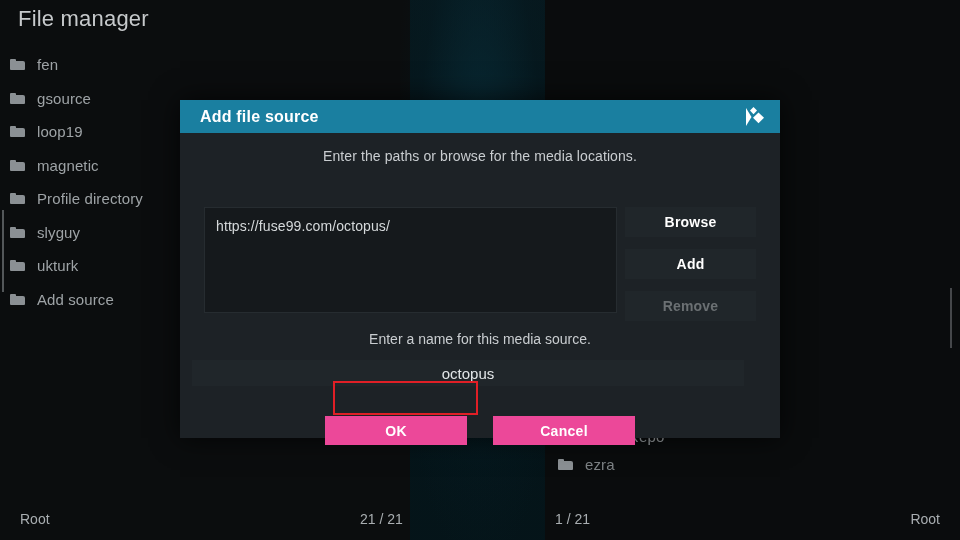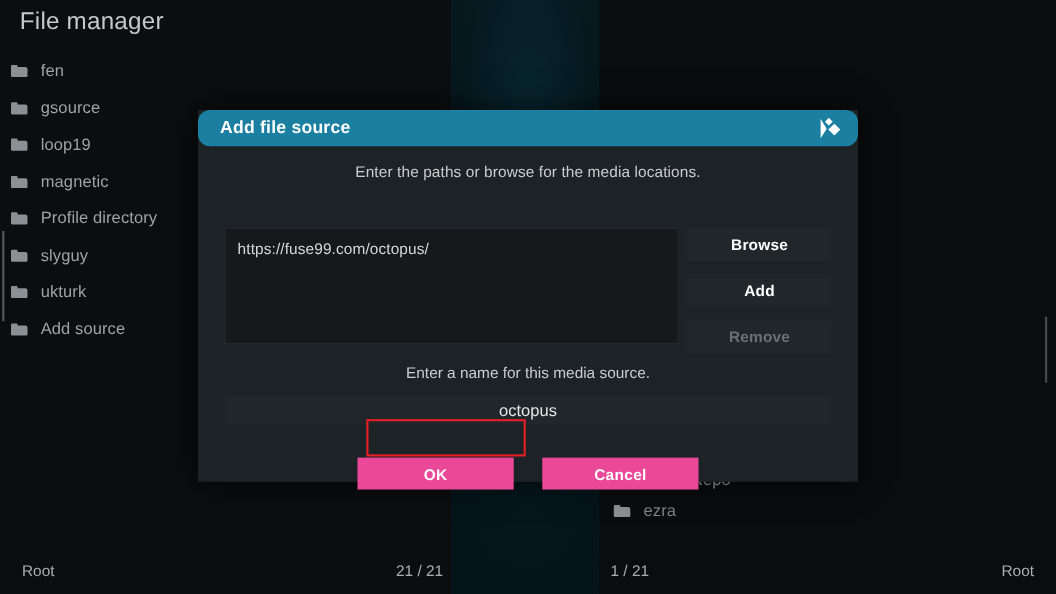--- a/index.html
+++ b/index.html
@@ -113,21 +113,21 @@
   .dialog {
     position:absolute; left:180px; top:100px;
     width:600px; height:338px;
     background:#1d2226;
     box-shadow:0 0 26px rgba(0,0,0,.72);
   }
   .dialog-header {
     position:relative;
     height:33px;
     background:#1a7fa0;
-    display:flex; align-items:center;border-radius:11px;
+    display:flex; align-items:center;
   }
   .dialog-title {
     margin-left:20px;
     font-size:16px; font-weight:bold; color:#ffffff;
     letter-spacing:.2px;
   }
   .kodi-logo {
     position:absolute; right:14px; top:50%;
     transform:translateY(-50%);
     width:26px; height:26px;
@@ -171,21 +171,21 @@
     letter-spacing:.2px;
   }
   .dlg-btn.disabled { color:#6b7073; }
 
   .name-hint {
     position:absolute; left:0; top:198px; width:100%;
     text-align:center;
     font-size:14px; color:#c9cdd0;
   }
   .name-box {
-    position:absolute; left:24px; top:227px;
+    position:absolute; left:12px; top:227px;
     width:552px; height:26px;
     background:#20262a;
     display:flex; align-items:center; justify-content:center;
   }
   .name-text { font-size:15px; color:#e2e6e8; }
 
   .action-row {
     position:absolute; left:0; top:283px; width:100%;
     display:flex; justify-content:center; gap:26px;
   }

